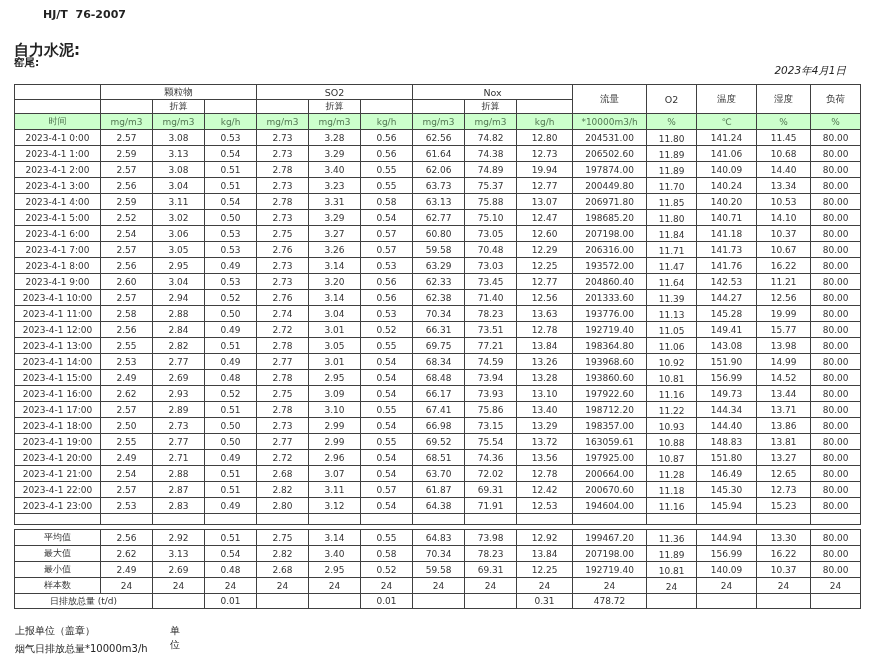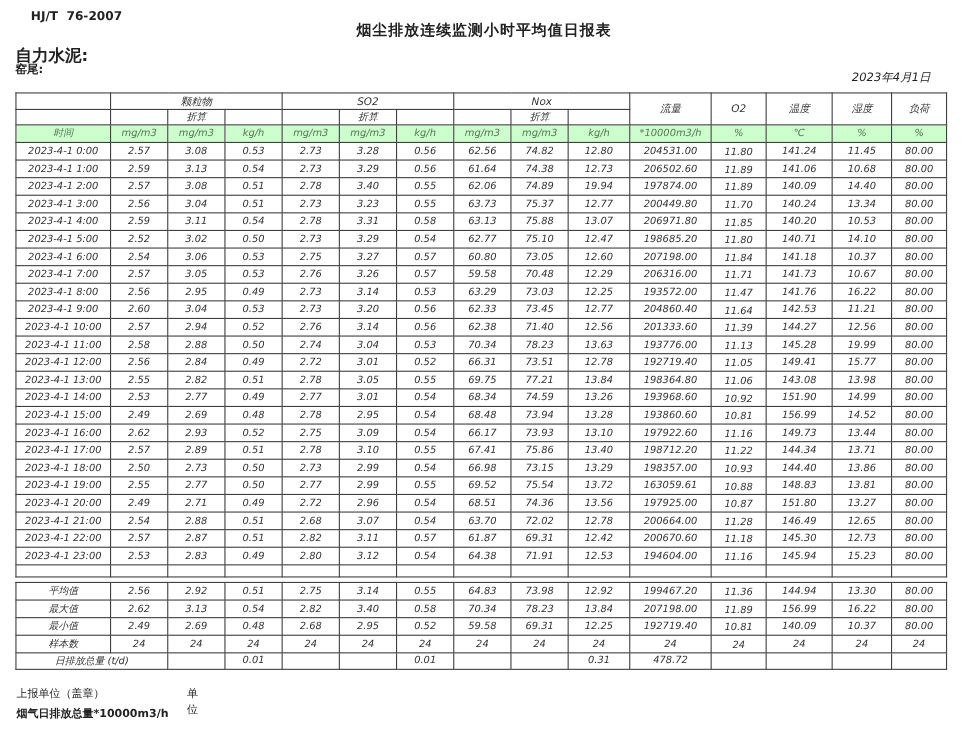--- a/index.html
+++ b/index.html
@@ -1,49 +1,48 @@
 <!DOCTYPE html>
 <html><head>
 <meta charset="utf-8">
 <style>
   * { margin:0; padding:0; box-sizing:border-box; }
   html,body { background:#fff; }
   body { font-family:"DejaVu Sans","Liberation Sans",sans-serif; color:#222; }
   .page { position:relative; width:880px; height:665px; background:#ffffff; overflow:hidden; }
 
-  .std   { position:absolute; left:28px;  top:8px;  font-size:11px; font-weight:bold; white-space:pre; }
+  .std   { position:absolute; left:43px;  top:8px;  font-size:11px; font-weight:bold; white-space:pre; }
   .title { position:absolute; left:0;     top:19px; width:100%; text-align:center; font-size:13.5px; font-weight:bold; letter-spacing:1px; }
   .company  { position:absolute; left:14px; top:41px; font-size:15px; font-weight:bold; }
   .location { position:absolute; left:14px; top:56px; font-size:10.5px; font-weight:bold; }
   .date  { position:absolute; right:34px; top:64px; font-size:10.5px;font-style:italic; }
 
   table.report { position:absolute; left:14px; top:84px; width:784px;
-    border-collapse:collapse; table-layout:fixed; font-size:9px; color:#333;font-style:italic; }
+    border-collapse:collapse; table-layout:fixed; font-size:9px; color:#333; }
   table.report td { border:1px solid #404040; text-align:center; vertical-align:middle;
     height:16px; padding:0; overflow:hidden; white-space:nowrap; }
   tr.h1 td { height:15px; font-size:9.5px; }
   tr.h2 td { height:13px; font-size:9px; }
   tr.units td { background:#ccffcc; color:#547a54; height:16px; }
   tbody.nums td:nth-child(12) { vertical-align:bottom; padding-bottom:1px; }
   tr.spacer td { height:11px; }
   tr.gap td { border:none; height:5px; background:#fff; }
   td.lbl-left { text-align:left; padding-left:3px; }
   tr.total td { height:15px; }
 
-  .foot-note { position:absolute; left:15px; top:642px; font-size:10px;font-weight:bold; }
+  .foot-note { position:absolute; left:15px; top:642px; font-size:10px; }
   .foot-line { position:absolute; left:15px; top:624px; font-size:10px; }
   .foot-line .unit-word { position:absolute; left:155px; top:0; }
 </style>
 </head>
 <body>
 
 <div class="page">
 
   <div class="std">HJ/T  76-2007</div>
-  <div class="title">烟尘排放连续监测小时平均值日报表</div>
   <div class="company">自力水泥:</div>
   <div class="location">窑尾:</div>
   <div class="date">2023年4月1日</div>
 
   <table class="report">
     <colgroup>
       <col style="width:86px">
         <col style="width:52px">
         <col style="width:52px">
         <col style="width:52px">

